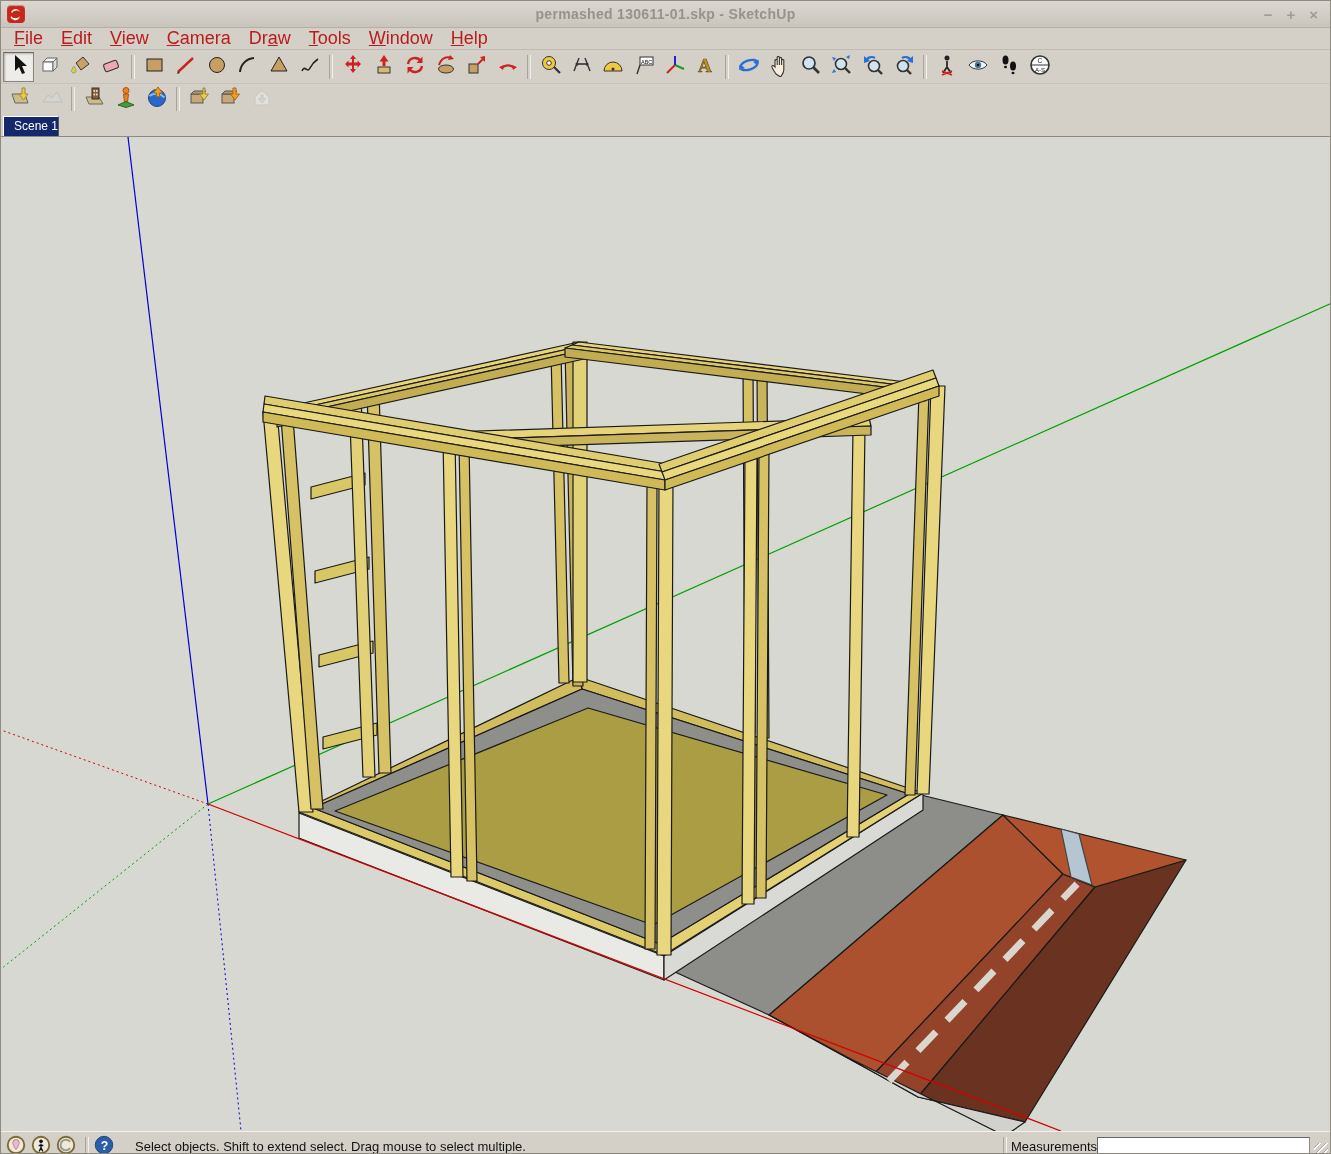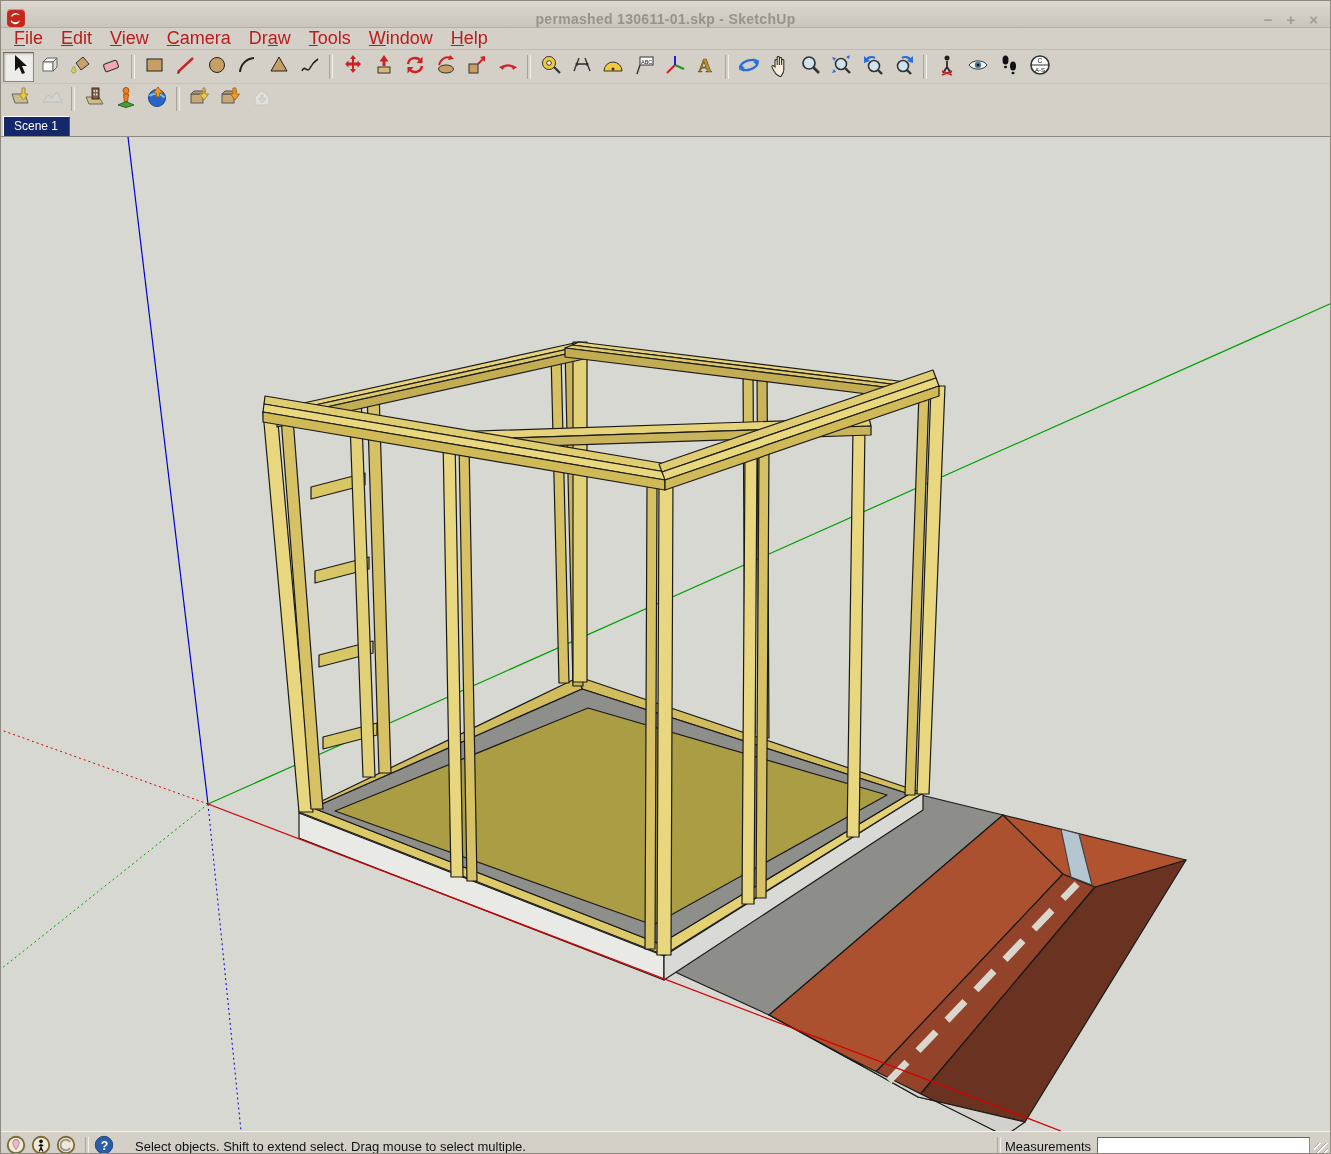--- a/index.html
+++ b/index.html
@@ -1,19 +1,19 @@
 <!DOCTYPE html>
 <html><head>
 <meta charset="utf-8">
 <style>
   html,body{margin:0;padding:0;}
   body{width:1331px;height:1154px;overflow:hidden;font-family:"Liberation Sans",sans-serif;
        background:#d4d0c8;border:1px solid #8e8a82;box-sizing:border-box;}
   
-  .titlebar{height:26px;background:linear-gradient(#dcd8d1,#c9c5bd);display:flex;align-items:flex-end;
+  .titlebar{height:26px;background:linear-gradient(#dcd8d1,#c9c5bd);display:flex;align-items:center;
             position:relative;border-bottom:1px solid #b3afa7;}
   .app-logo{width:18px;height:18px;margin-left:6px;border-radius:4px;background:#c5271c;
             position:relative;box-shadow:inset 0 1px 1px rgba(255,255,255,.5);}
   .app-logo svg{position:absolute;left:1px;top:1px;}
   .title-text{position:absolute;left:0;right:0;text-align:center;font-size:14px;font-weight:bold;
               color:#97938b;letter-spacing:.3px;}
   .win-controls{margin-left:auto;display:flex;gap:14px;padding-right:12px;z-index:2;}
   .win-btn{color:#a09c94;font-size:15px;font-weight:bold;line-height:15px;cursor:default;}
   
   .menubar{height:21px;background:#d4d0c8;display:flex;align-items:center;padding-left:4px;
@@ -24,33 +24,33 @@
   .toolbar{display:flex;align-items:center;background:#d4d0c8;}
   .toolbar.row1{height:33px;border-bottom:1px solid #c8c4bc;padding-left:2px;}
   .toolbar.row2{height:30px;padding-left:4px;}
   .tb-btn{width:29px;height:28px;display:flex;align-items:center;justify-content:center;border:1px solid transparent;}
   .tb-btn.pressed{border:1px solid #8a867e;border-top-color:#6e6a62;background:#edece8;
                   box-shadow:inset 1px 1px 2px rgba(0,0,0,.25);}
   .tb-btn.disabled{opacity:.45;}
   .tb-sep{width:2px;height:24px;margin:0 4px;border-left:1px solid #a8a49c;border-right:1px solid #f2f0ec;}
   
   .scene-row{height:22px;background:#d4d0c8;display:flex;align-items:flex-end;border-bottom:1px solid #8e8a82;}
-  .scene-tab{background:#14286b;color:#fff;font-size:12px;padding:2px 11px 3px 10px;margin-left:2px;
+  .scene-tab{background:#14286b;color:#fff;font-size:12px;padding:2px 0 3px 10px;margin-left:2px;
              border:1px solid #fff;border-bottom:none;border-right-color:#555;}
   
   .viewport{width:1331px;height:994px;background:#d8d8d2;position:relative;}
   .viewport svg{display:block;}
   
   .statusbar{height:29px;background:#d4d0c8;border-top:1px solid #f4f2ee;display:flex;align-items:center;
              font-size:13px;color:#111;}
   .status-icons{display:flex;align-items:center;gap:3px;padding:0 4px;}
   .sb-sep{width:2px;height:20px;margin:0 4px;border-left:1px solid #a8a49c;border-right:1px solid #f2f0ec;}
   .status-msg{margin-left:20px;}
   .sb-right{margin-left:auto;display:flex;align-items:center;}
-  .meas-label{margin-right:6px;}
+  .meas-label{}
   .meas-input{width:205px;height:18px;background:#fff;border:1px solid #888;
               border-top-color:#666;border-left-color:#666;font-size:12px;padding:0 3px;}
   .grip{width:14px;height:14px;margin:0 2px 0 4px;align-self:flex-end;
         background:repeating-linear-gradient(135deg,transparent 0 3px,#a8a49c 3px 4px,#fff 4px 5px);}
 </style>
 </head>
 <body>
 
 <div class="titlebar">
   <div class="app-logo">

